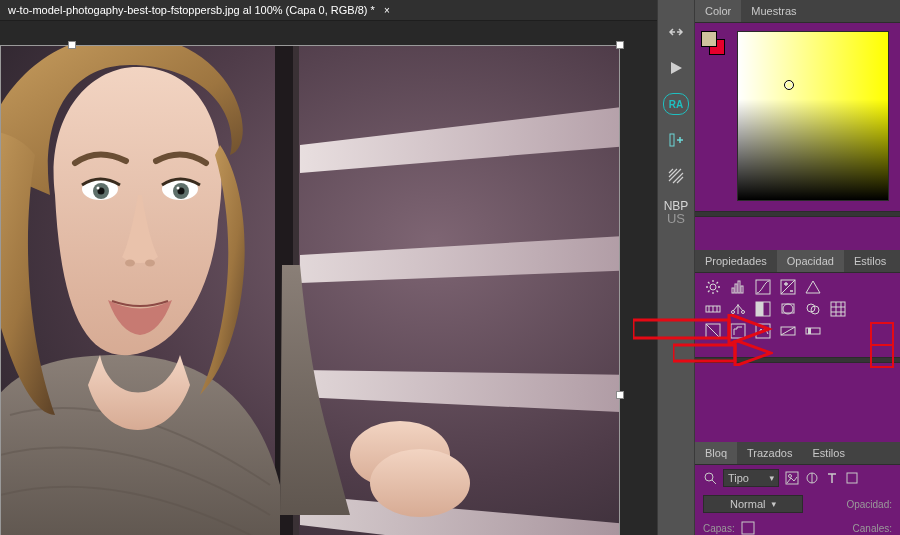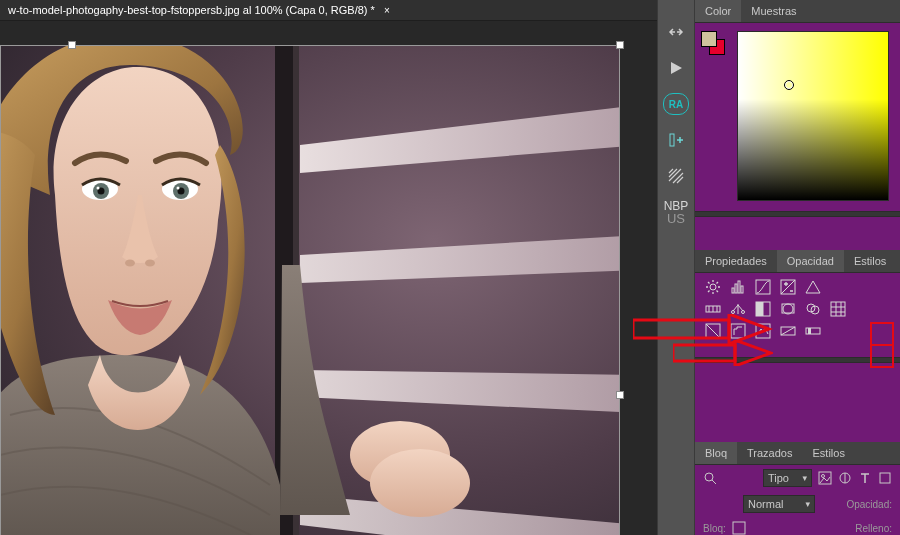--- a/index.html
+++ b/index.html
@@ -42,21 +42,21 @@
   .adj-ic { width: 16px; height: 16px; display: flex; align-items: center; justify-content: center; }
   .adj-ic svg { width: 16px; height: 16px; stroke: #d6d6d6; fill: none; }
   .highlight { position: absolute; border: 2px solid #e50914; pointer-events: none; }
   .hl-box1 { top: 72px; right: 6px; width: 24px; height: 24px; }
   .hl-box2 { top: 94px; right: 6px; width: 24px; height: 24px; }
   .arrow { position: absolute; pointer-events: none; }
   .arrow svg { display: block; }
   .layers-panel .row { display: flex; align-items: center; gap: 6px; padding: 4px 8px; }
   .layers-panel .filter-ic { width: 14px; height: 14px; }
   .layers-panel .filter-ic svg { width: 14px; height: 14px; stroke: #c8c8c8; fill: none; }
-  .dropdown { background: #3d3d3d; border: 1px solid #2b2b2b; color: #c8c8c8; font-size: 11px; height: 18px; padding: 0 4px; display: flex; align-items: center; justify-content: space-between; margin-left: 40px; }
+  .dropdown { background: #3d3d3d; border: 1px solid #2b2b2b; color: #c8c8c8; font-size: 11px; height: 18px; padding: 0 4px; display: flex; align-items: center; justify-content: space-between; }
   .dropdown .chev { font-size: 9px; margin-left: 6px; }
   .opac { display: flex; align-items: flex-end; gap: 4px; margin-left: auto; font-size: 10px; }
   .lbl-dim { color: #9a9a9a; font-size: 10px; }
 </style>
 </head>
 <body>
 
 <div class="app">
 
   <div class="canvas-area">
@@ -348,33 +348,33 @@
               <path d="M7 2v10"></path>
             </svg></div>
         <div class="filter-ic"><svg viewBox="0 0 14 14">
               <path d="M3 3h8M7 3v9" stroke-width="1.5"></path>
             </svg></div>
         <div class="filter-ic"><svg viewBox="0 0 14 14">
               <rect x="2" y="2" width="10" height="10"></rect>
             </svg></div>
       </div>
       <div class="row">
-        <div class="dropdown" style="width:72px;">
+        <div class="dropdown" style="width:100px;justify-content:center;">
           <span>Normal</span>
             <span class="chev">▾</span>
         </div>
         <div class="opac">
           <span class="lbl-dim">Opacidad:</span>
         </div>
       </div>
       <div class="row" style="padding-bottom:0;">
-        <span class="lbl-dim">Bloq:</span>
+        <span class="lbl-dim">Capas:</span>
         <div class="filter-ic"><svg viewBox="0 0 14 14">
               <rect x="1" y="1" width="12" height="12"></rect>
             </svg></div>
         <div class="opac">
-          <span class="lbl-dim">Relleno:</span>
+          <span class="lbl-dim">Canales:</span>
         </div>
       </div>
     </div>
 
   </div>
 </div>
 
 </body></html>

